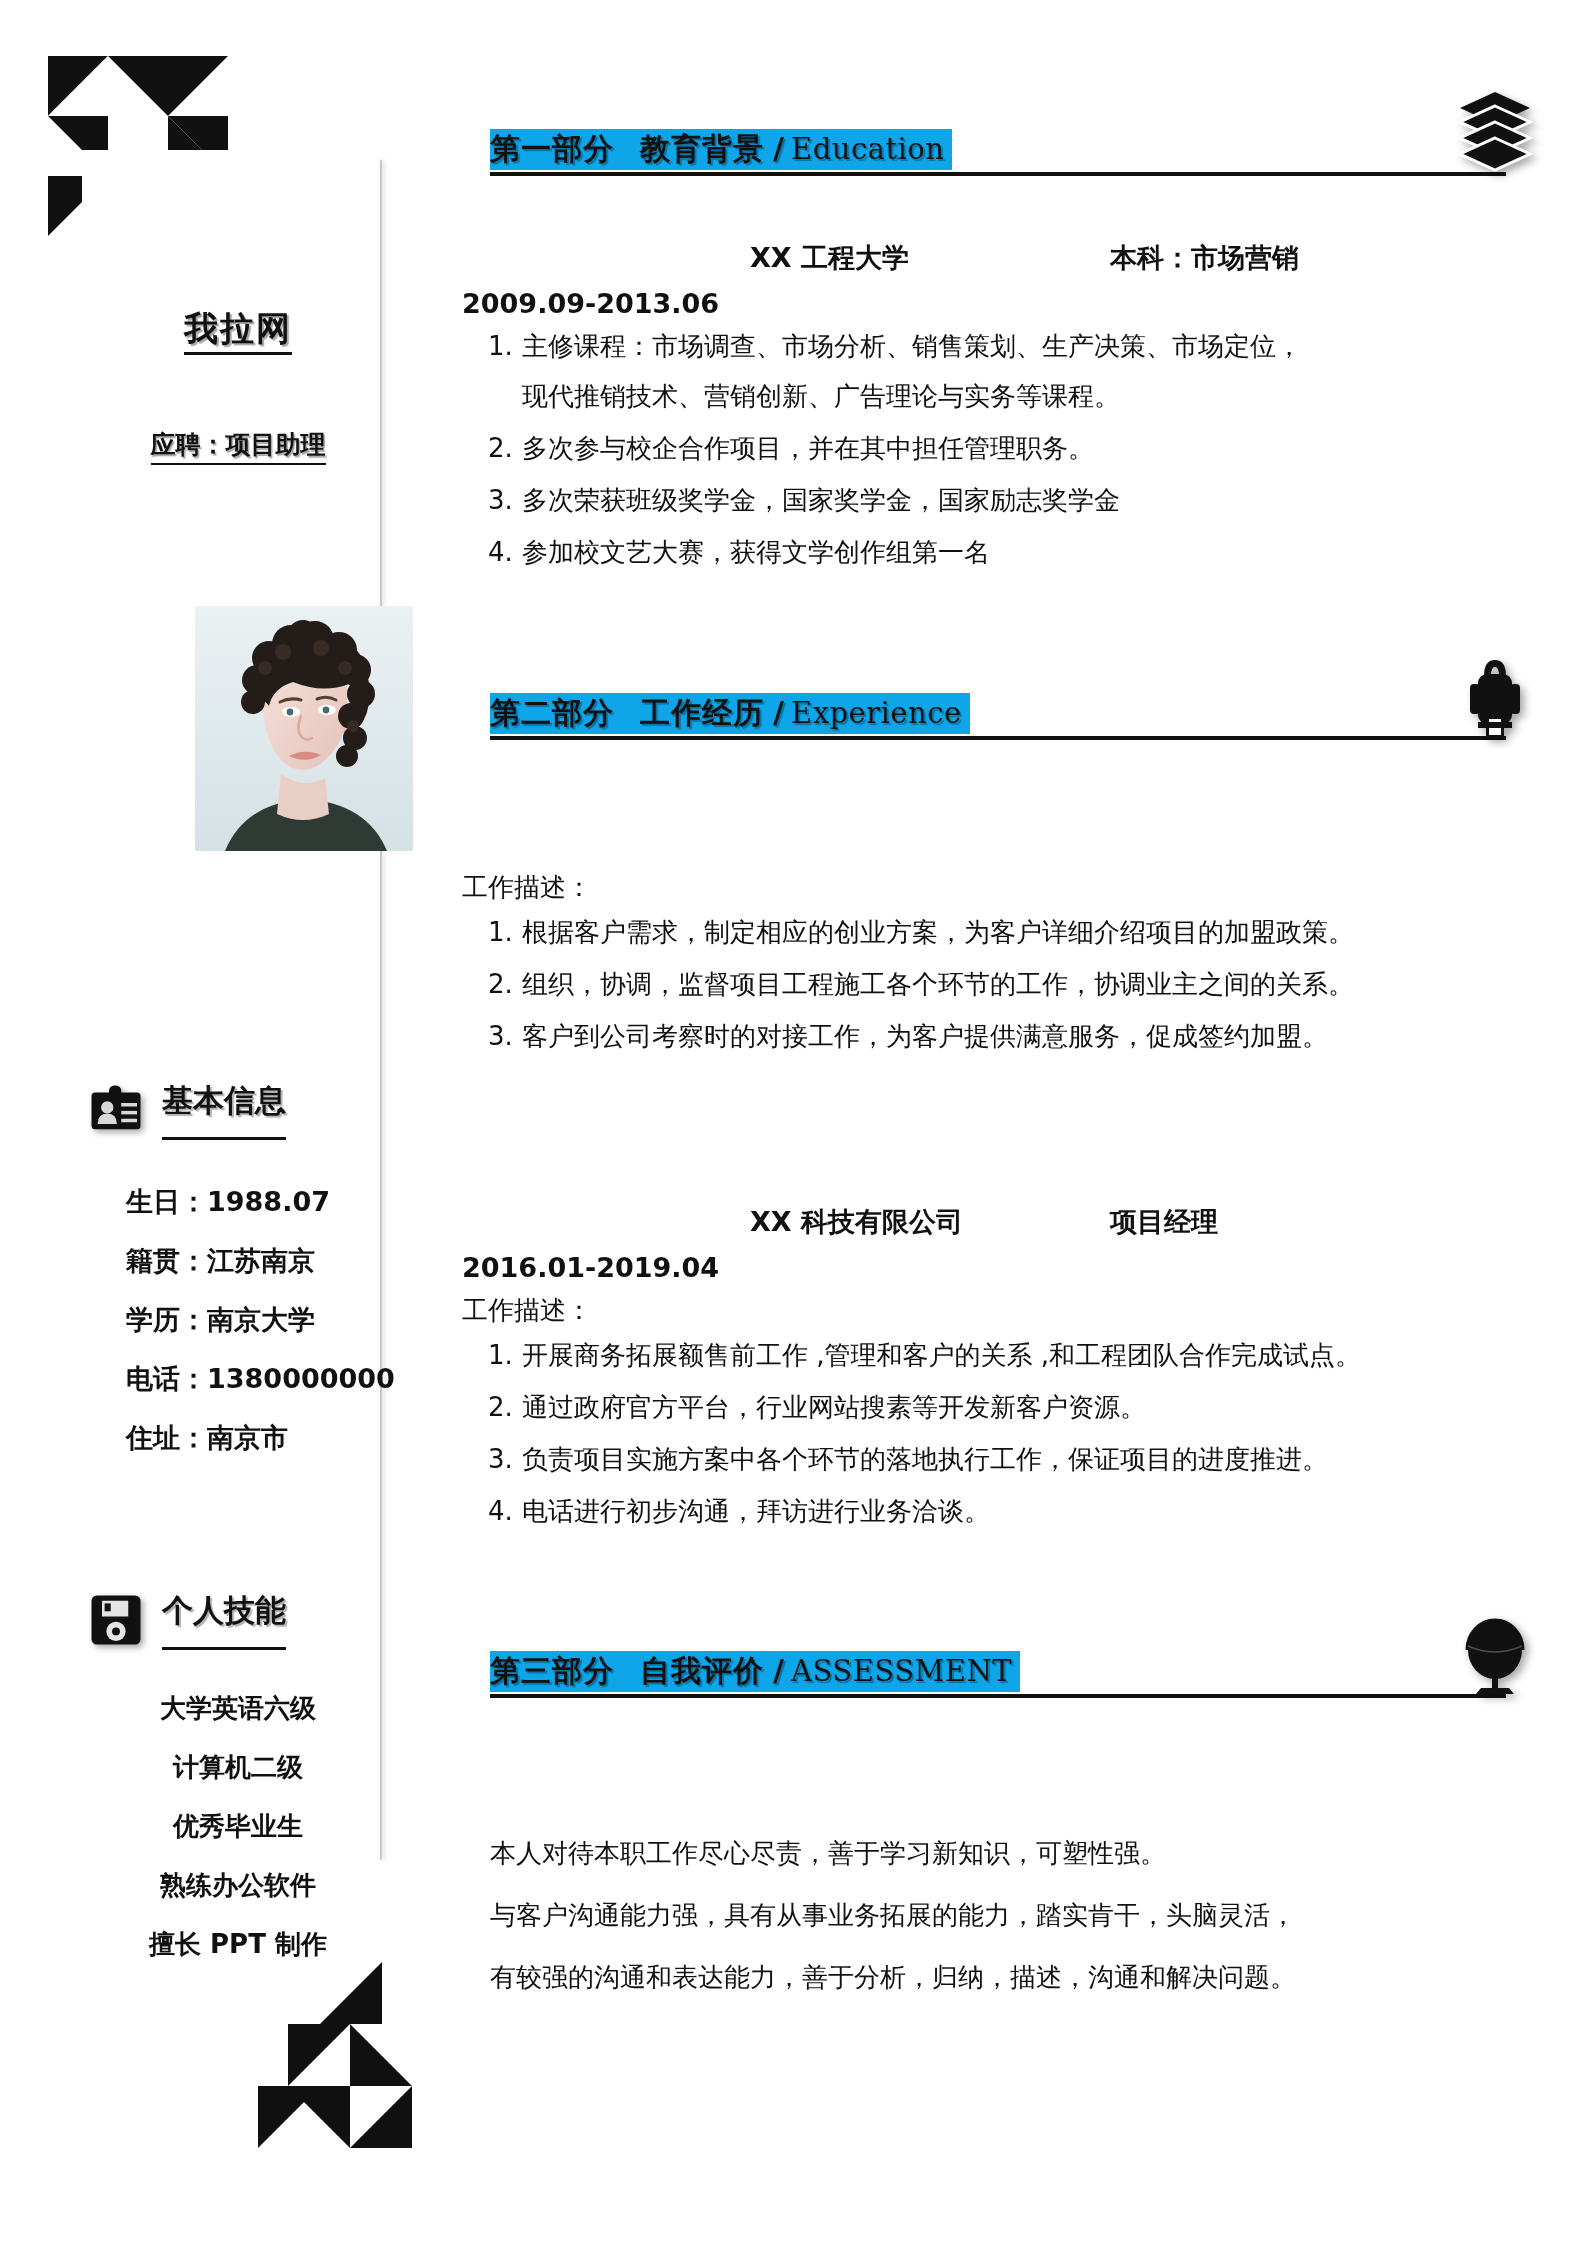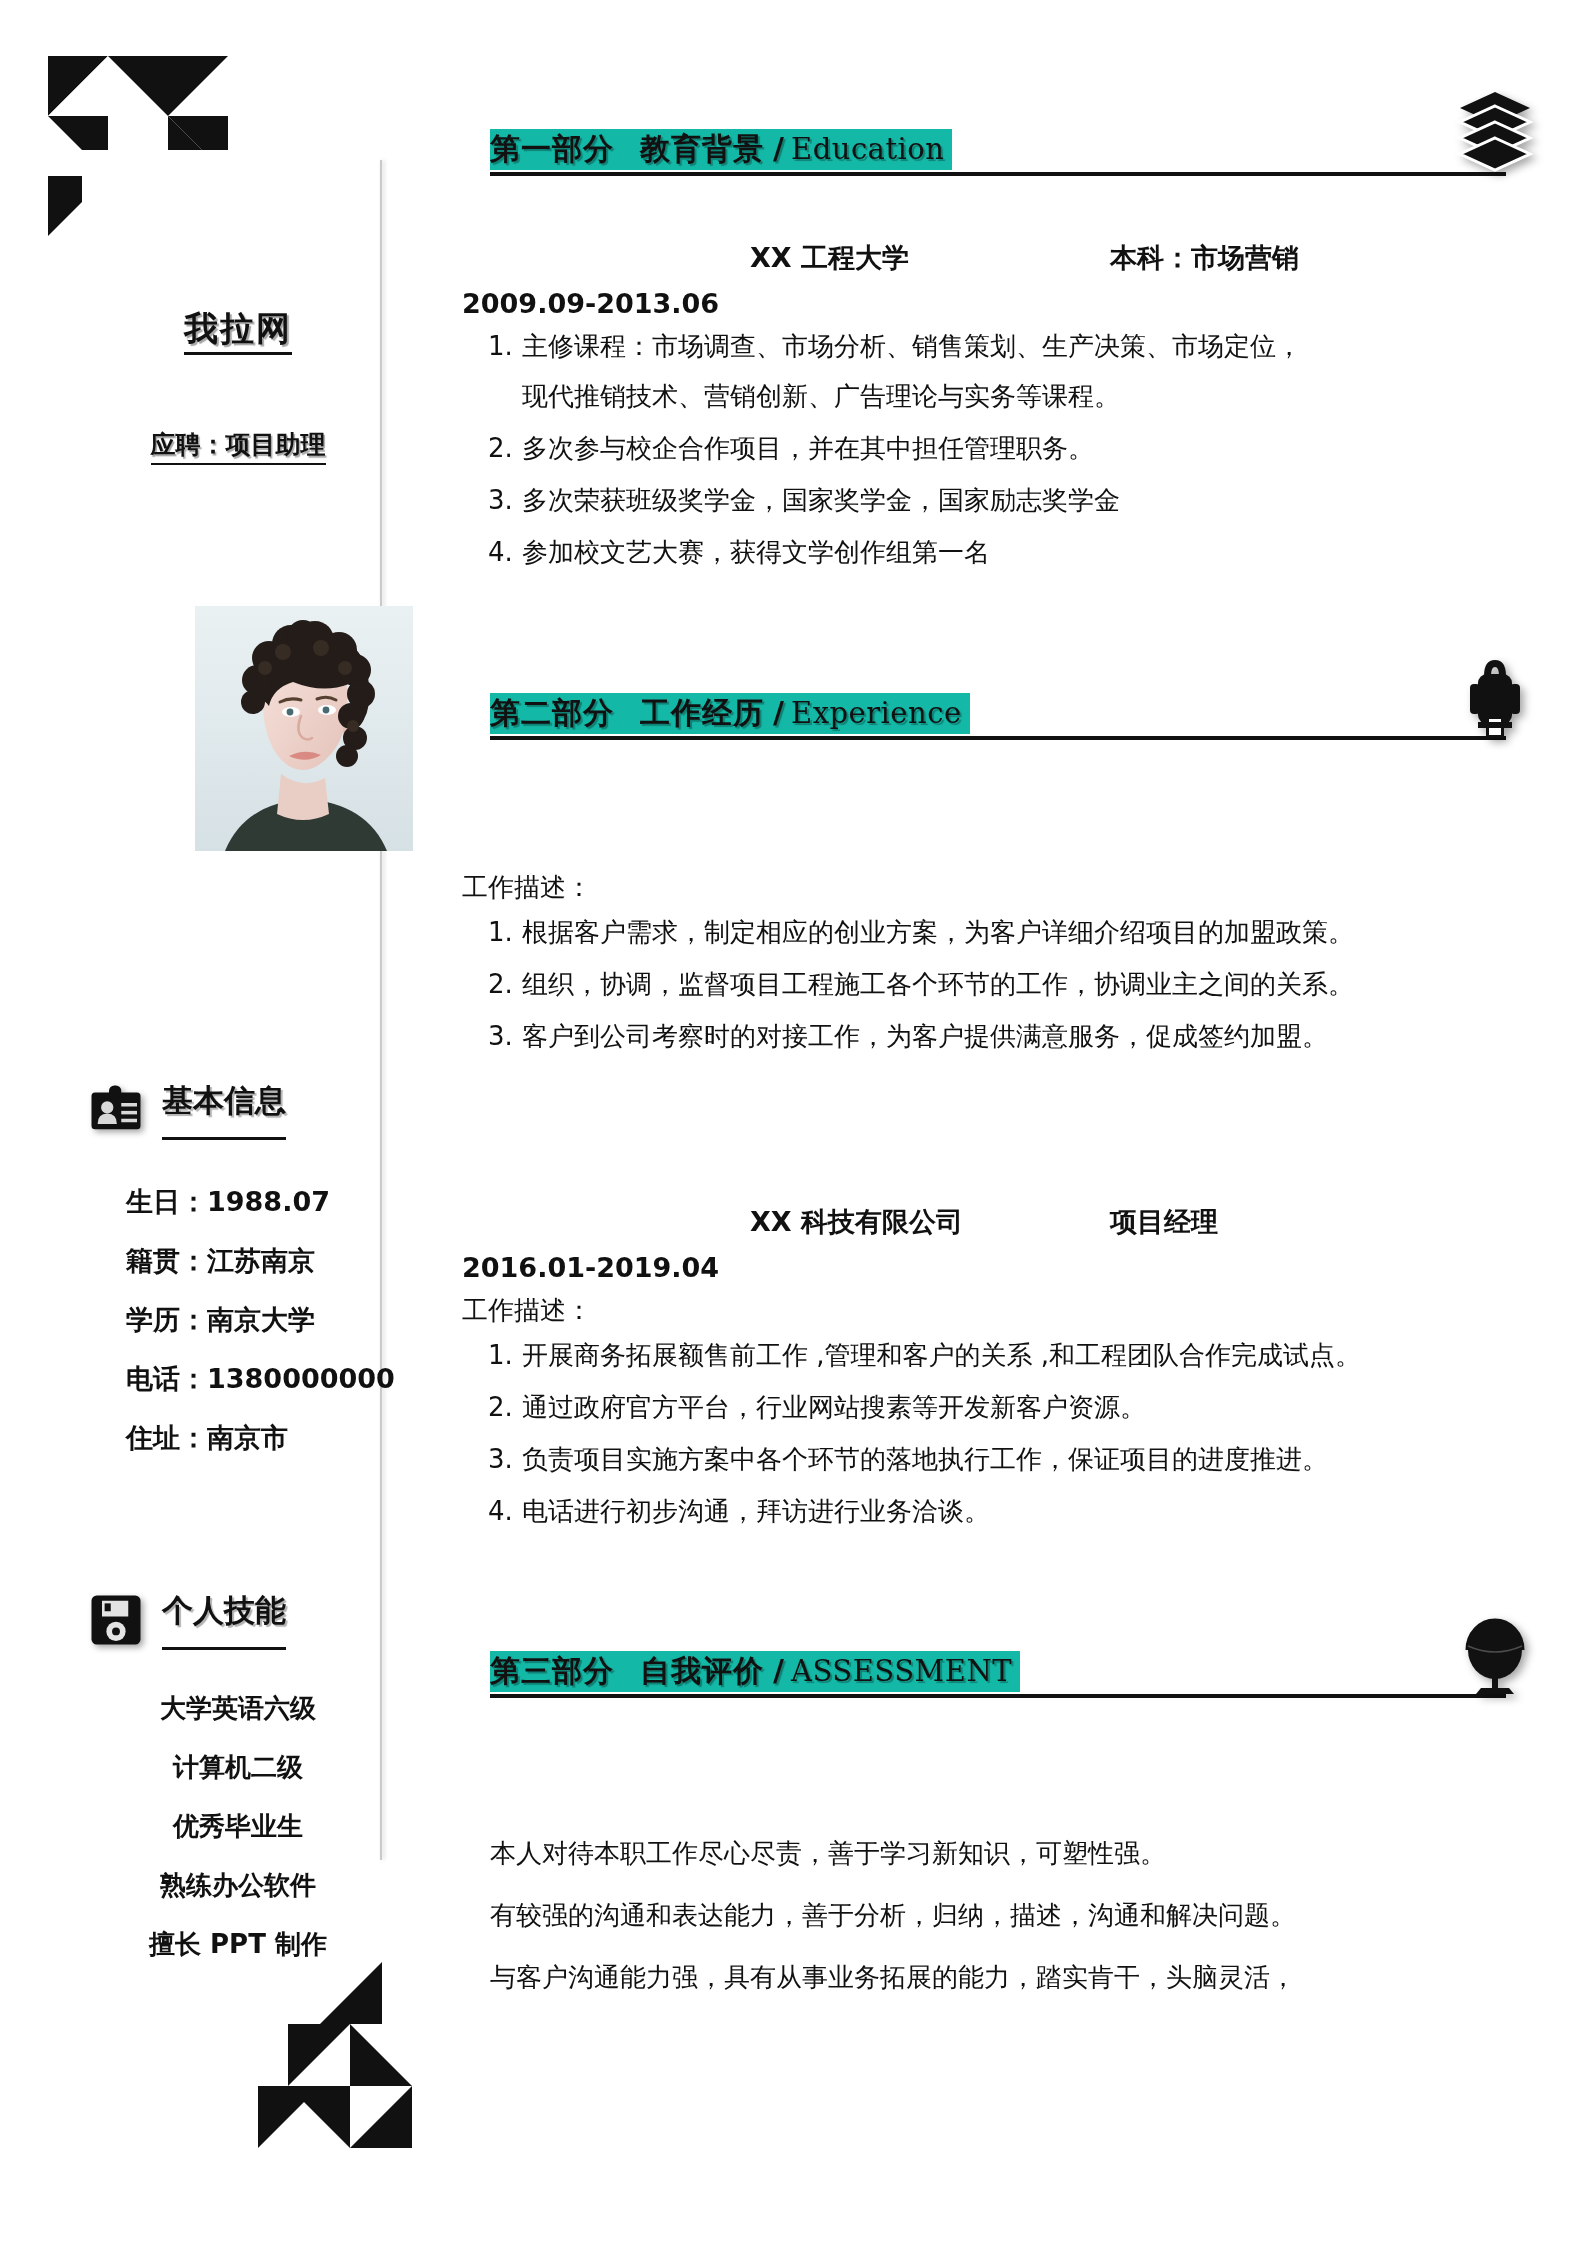--- a/index.html
+++ b/index.html
@@ -156,21 +156,21 @@
   }
   .section-head .title {
     position: absolute;
     left: 30px;
     bottom: 6px;
     font-size: 30px;
     font-weight: bold;
     white-space: nowrap;
     text-shadow: 2px 2px 1px rgba(0,0,0,0.30);
     z-index: 2;
-    background: #14b8a6;
+    background: #0ea5e9;
     padding-right: 8px;
   }
   .section-head .title .cn { letter-spacing: 1px; }
   .section-head .title .gap { display: inline-block; width: 26px; }
   .section-head .title .slash {
     font-family: "DejaVu Serif", "Liberation Serif", serif;
     font-weight: bold;
     margin: 0 7px 0 9px;
   }
   .section-head .title .en {
@@ -541,18 +541,18 @@
           <path d="M12 38 a27 29 0 0 1 54 0" fill="none" stroke="#111" stroke-width="5"></path>
           <rect x="36" y="62" width="6" height="16" fill="#111"></rect>
           <path d="M20 82 l38 0 l-5 -6 l-28 0 z" fill="#111"></path>
           <path d="M12 34 q27 12 54 0" fill="none" stroke="#fff" stroke-width="1.5" opacity="0.25"></path>
         </svg>
       </div>
     </div>
 
     <div class="assess-body">
       <p>本人对待本职工作尽心尽责，善于学习新知识，可塑性强。</p>
+      <p>与客户沟通能力强，具有从事业务拓展的能力，踏实肯干，头脑灵活，</p>
       <p>有较强的沟通和表达能力，善于分析，归纳，描述，沟通和解决问题。</p>
-      <p>与客户沟通能力强，具有从事业务拓展的能力，踏实肯干，头脑灵活，</p>
     </div>
 
   </div>
 </div>
 
 </body></html>

